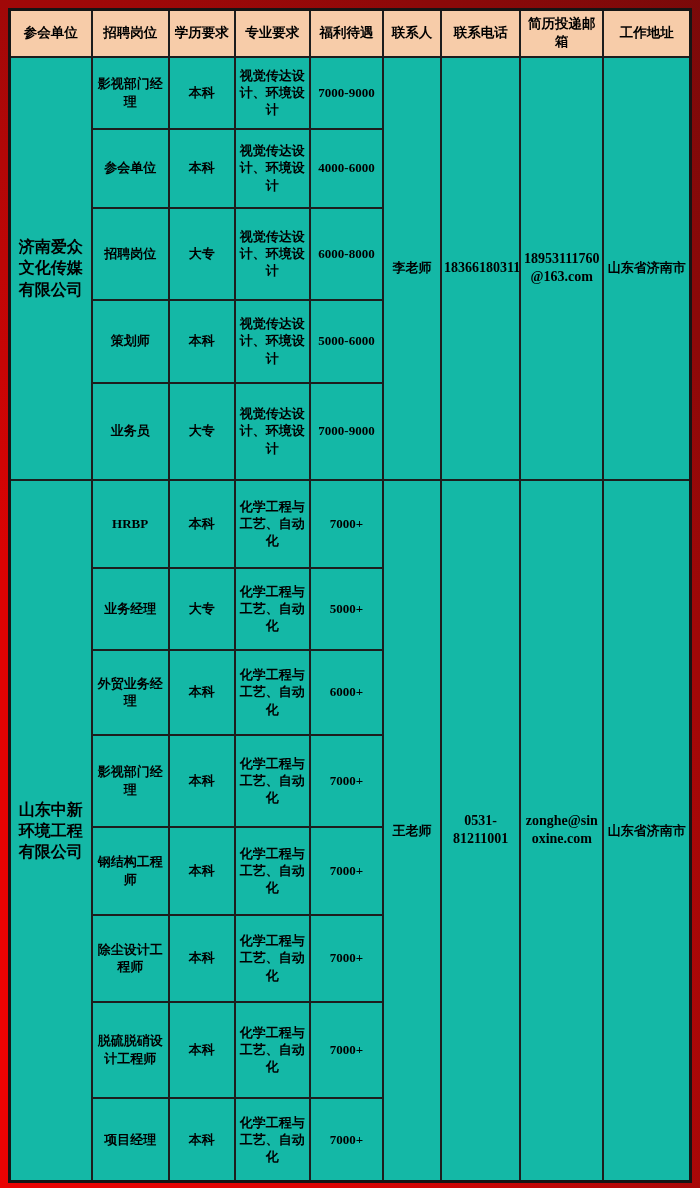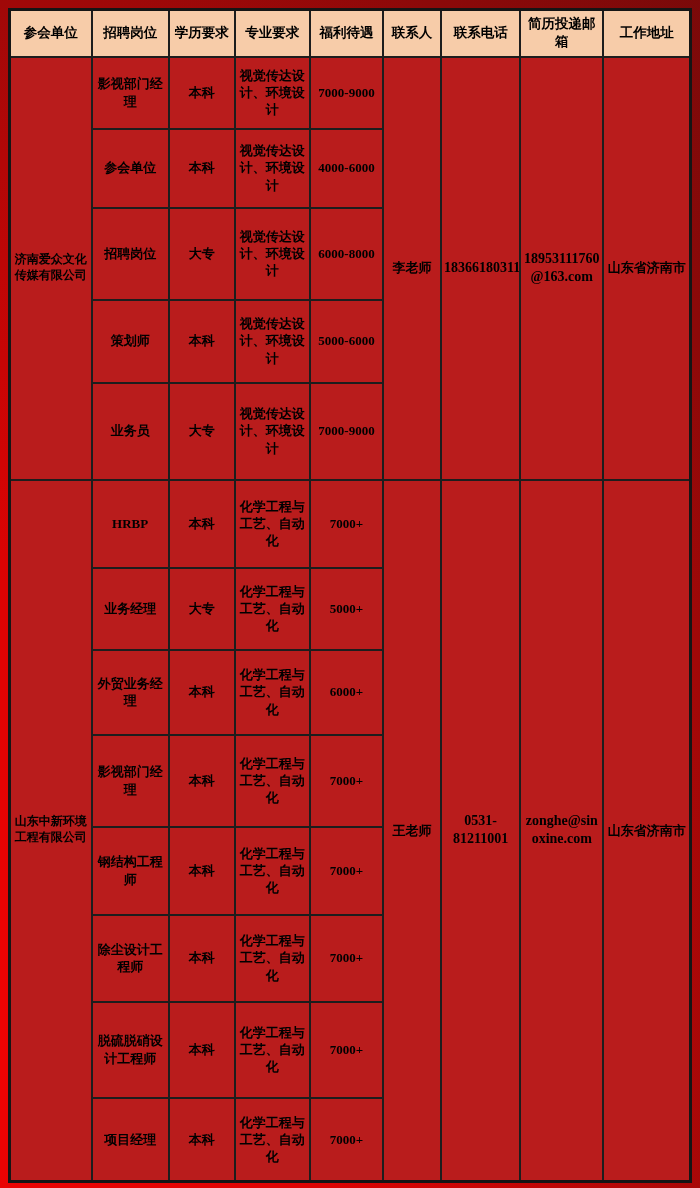--- a/index.html
+++ b/index.html
@@ -16,21 +16,21 @@
     font-family: "Liberation Serif", "DejaVu Serif", serif;
   }
   table.job-table {
     position: absolute;
     left: 8px;
     top: 8px;
     width: 684px;
     height: 1172px;
     border-collapse: collapse;
     table-layout: fixed;
-    background: #b91c1c;
+    background: #14b8a6;
     border: 3px solid #151515;
   }
   th, td {
     border: 2px solid #1d1d1d;
     text-align: center;
     vertical-align: middle;
     padding: 1px 2px;
     color: #000000;
     font-weight: bold;
     font-size: 13px;
@@ -43,21 +43,21 @@
   }
   td.email-cell {
     word-break: break-all;
     font-size: 14px;
     margin-top: 44px;
   }
   td.phone-cell {
     font-size: 14px;
   }
   td.company-cell {
-    font-size: 12px;
+    font-size: 16px;
     padding: 1px 1px;
   }
 </style>
 </head>
 <body>
 
 <table class="job-table">
   <colgroup>
     <col style="width:82px">
       <col style="width:77px">

